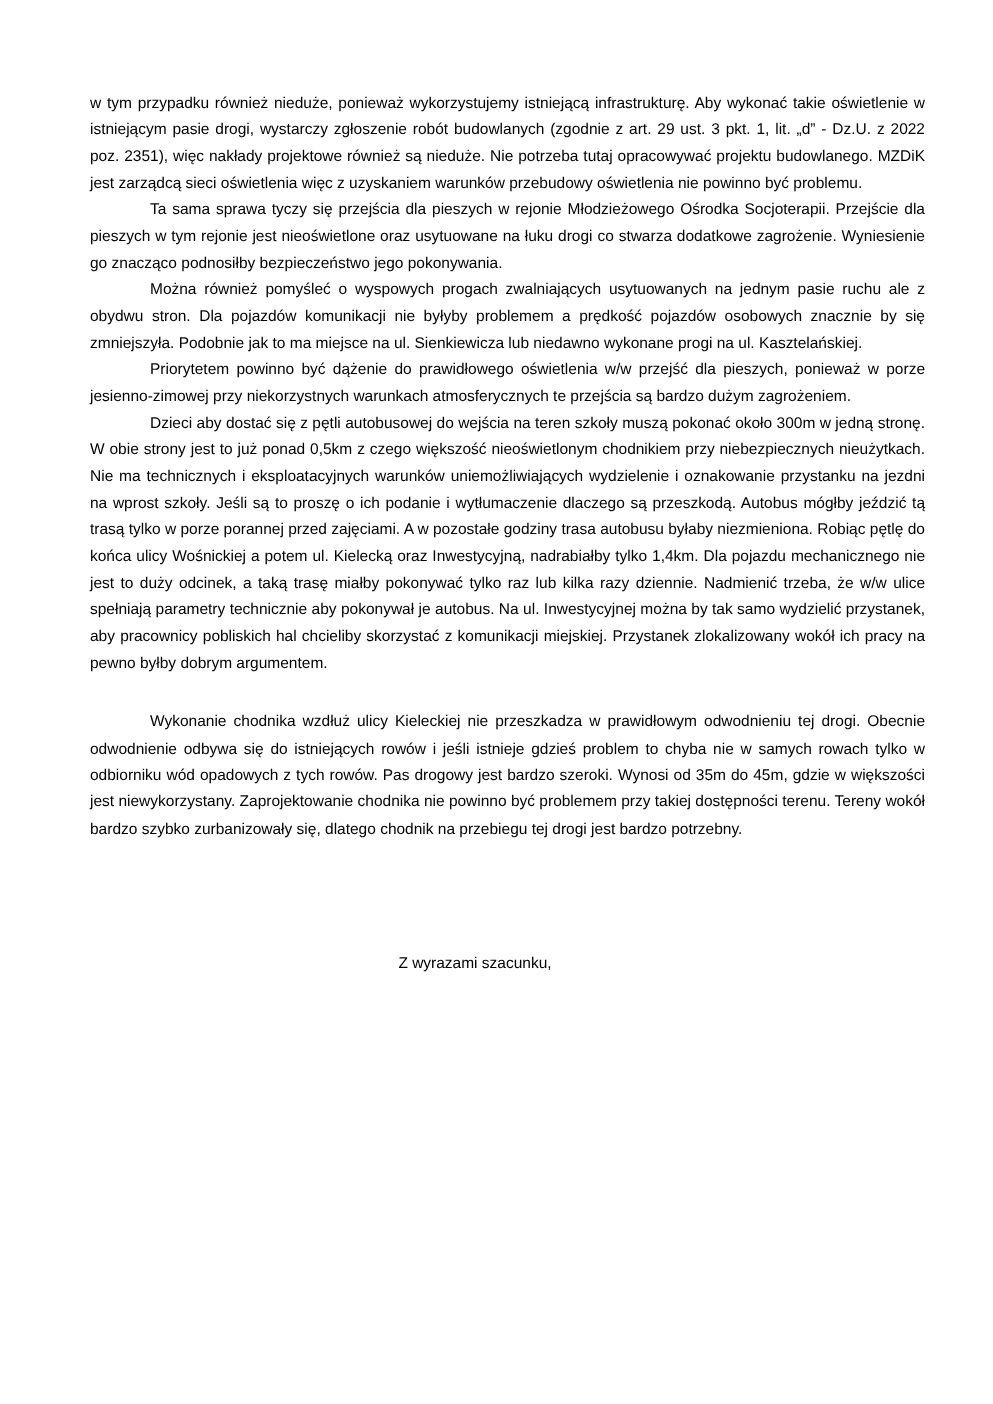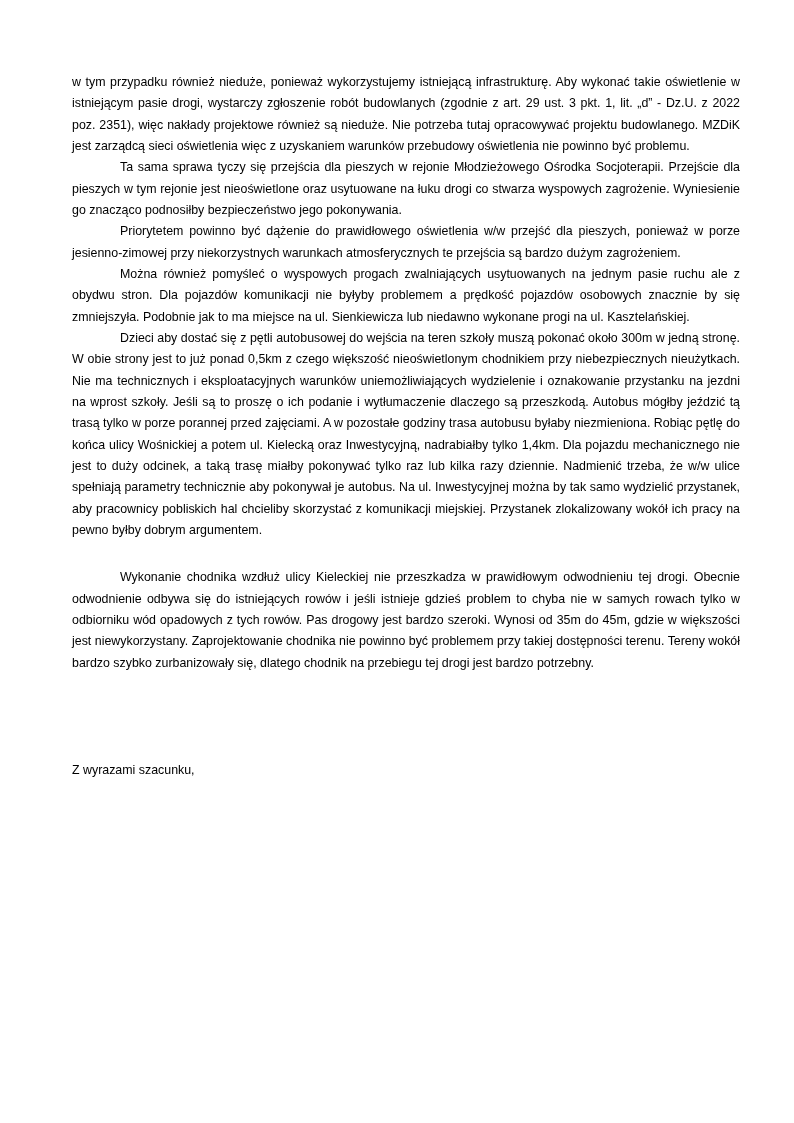--- a/index.html
+++ b/index.html
@@ -34,39 +34,39 @@
     hyphens: none;
   }
   p.indent {
     text-indent: 48px;
   }
   .spacer-block {
     height: 26px;
   }
   .signature {
     margin-top: 86px;
-    text-align: left;
+    text-align: center;
     font-size: 12.4px;
     line-height: 1.72;
     padding-right: 52px;
   }
   .signature div {
     margin: 0;
   }
 </style>
 </head>
 <body>
 
 <div class="page">
   <div class="doc-body">
 
     <p class="para">w tym przypadku również nieduże, ponieważ wykorzystujemy istniejącą infrastrukturę. Aby wykonać takie oświetlenie w istniejącym pasie drogi, wystarczy zgłoszenie robót budowlanych (zgodnie z art. 29 ust. 3 pkt. 1, lit. „d” - Dz.U. z 2022 poz. 2351), więc nakłady projektowe również są nieduże. Nie potrzeba tutaj opracowywać projektu budowlanego. MZDiK jest zarządcą sieci oświetlenia więc z uzyskaniem warunków przebudowy oświetlenia nie powinno być problemu.</p>
-    <p class="para indent">Ta sama sprawa tyczy się przejścia dla pieszych w rejonie Młodzieżowego Ośrodka Socjoterapii. Przejście dla pieszych w tym rejonie jest nieoświetlone oraz usytuowane na łuku drogi co stwarza wyspowych zagrożenie. Wyniesienie go znacząco podnosiłby bezpieczeństwo jego pokonywania.</p>
+    <p class="para indent">Ta sama sprawa tyczy się przejścia dla pieszych w rejonie Młodzieżowego Ośrodka Socjoterapii. Przejście dla pieszych w tym rejonie jest nieoświetlone oraz usytuowane na łuku drogi co stwarza dodatkowe zagrożenie. Wyniesienie go znacząco podnosiłby bezpieczeństwo jego pokonywania.</p>
+    <p class="para indent">Można również pomyśleć o wyspowych progach zwalniających usytuowanych na jednym pasie ruchu ale z obydwu stron. Dla pojazdów komunikacji nie byłyby problemem a prędkość pojazdów osobowych znacznie by się zmniejszyła. Podobnie jak to ma miejsce na ul. Sienkiewicza lub niedawno wykonane progi na ul. Kasztelańskiej.</p>
     <p class="para indent">Priorytetem powinno być dążenie do prawidłowego oświetlenia w/w przejść dla pieszych, ponieważ w porze jesienno-zimowej przy niekorzystnych warunkach atmosferycznych te przejścia są bardzo dużym zagrożeniem.</p>
-    <p class="para indent">Można również pomyśleć o wyspowych progach zwalniających usytuowanych na jednym pasie ruchu ale z obydwu stron. Dla pojazdów komunikacji nie byłyby problemem a prędkość pojazdów osobowych znacznie by się zmniejszyła. Podobnie jak to ma miejsce na ul. Sienkiewicza lub niedawno wykonane progi na ul. Kasztelańskiej.</p>
     <p class="para indent">Dzieci aby dostać się z pętli autobusowej do wejścia na teren szkoły muszą pokonać około 300m w jedną stronę. W obie strony jest to już ponad 0,5km z czego większość nieoświetlonym chodnikiem przy niebezpiecznych nieużytkach. Nie ma technicznych i eksploatacyjnych warunków uniemożliwiających wydzielenie i oznakowanie przystanku na jezdni na wprost szkoły. Jeśli są to proszę o ich podanie i wytłumaczenie dlaczego są przeszkodą. Autobus mógłby jeździć tą trasą tylko w porze porannej przed zajęciami. A w pozostałe godziny trasa autobusu byłaby niezmieniona. Robiąc pętlę do końca ulicy Wośnickiej a potem ul. Kielecką oraz Inwestycyjną, nadrabiałby tylko 1,4km. Dla pojazdu mechanicznego nie jest to duży odcinek, a taką trasę miałby pokonywać tylko raz lub kilka razy dziennie. Nadmienić trzeba, że w/w ulice spełniają parametry technicznie aby pokonywał je autobus. Na ul. Inwestycyjnej można by tak samo wydzielić przystanek, aby pracownicy pobliskich hal chcieliby skorzystać z komunikacji miejskiej. Przystanek zlokalizowany wokół ich pracy na pewno byłby dobrym argumentem.</p>
 
     <div class="spacer-block"></div>
 
     <p class="para indent">Wykonanie chodnika wzdłuż ulicy Kieleckiej nie przeszkadza w prawidłowym odwodnieniu tej drogi. Obecnie odwodnienie odbywa się do istniejących rowów i jeśli istnieje gdzieś problem to chyba nie w samych rowach tylko w odbiorniku wód opadowych z tych rowów. Pas drogowy jest bardzo szeroki. Wynosi od 35m do 45m, gdzie w większości jest niewykorzystany. Zaprojektowanie chodnika nie powinno być problemem przy takiej dostępności terenu. Tereny wokół bardzo szybko zurbanizowały się, dlatego chodnik na przebiegu tej drogi jest bardzo potrzebny.</p>
 
     <div class="signature">
       <div>Z wyrazami szacunku,</div>
     </div>
 

